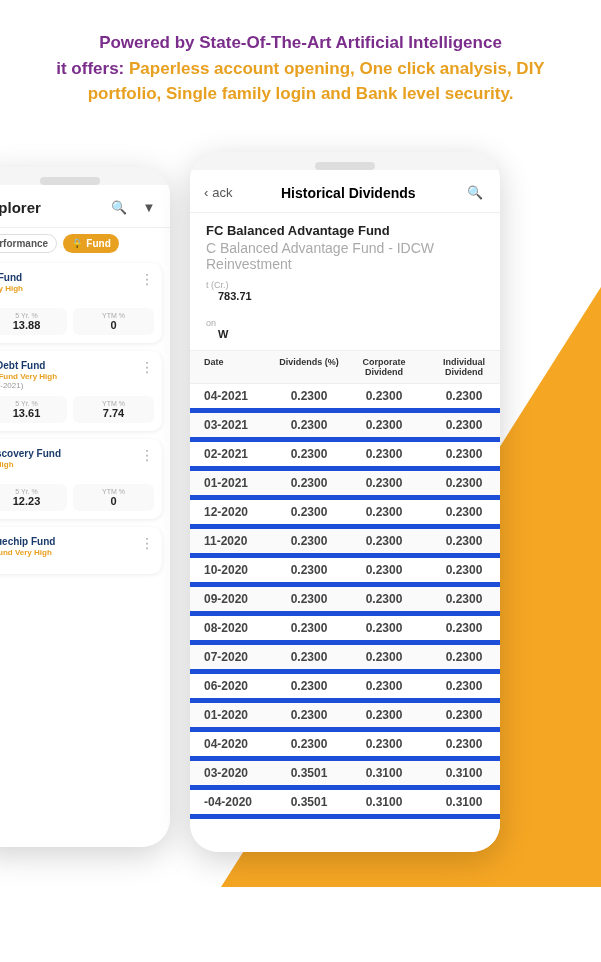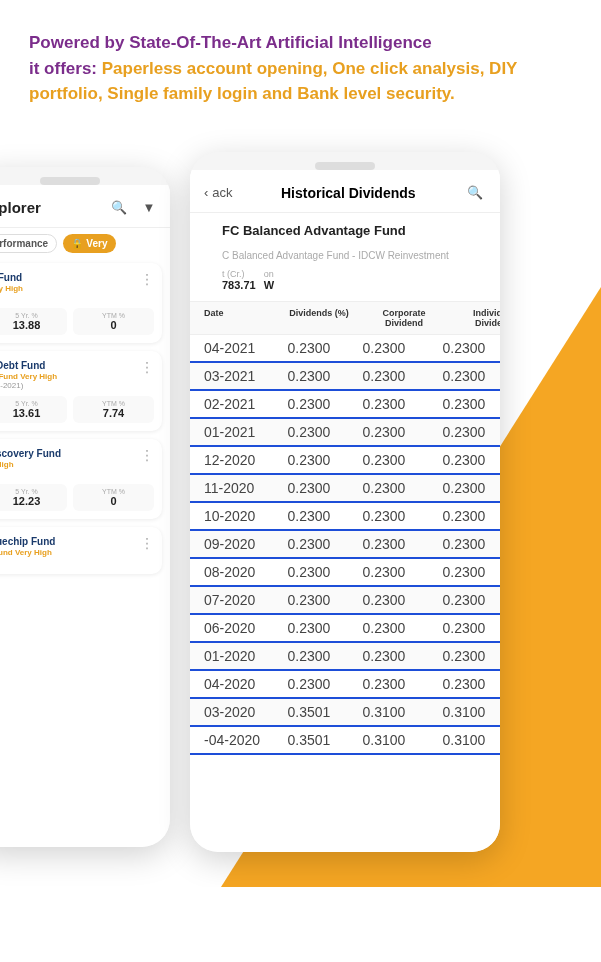--- a/index.html
+++ b/index.html
@@ -7,21 +7,21 @@
       width: 601px;
       min-height: 962px;
       background: #fff;
       font-family: -apple-system, BlinkMacSystemFont, 'Segoe UI', sans-serif;
       overflow-x: hidden;
     }
 
     
     .header-section {
       padding: 30px 29px 20px;
-      text-align: left;
+      text-align: center;
     }
     .header-main {
       font-size: 17px;
       font-weight: 700;
       color: #7b2d8b;
       line-height: 1.5;
     }
     .header-highlight {
       color: #e8a020;
     }
@@ -232,56 +232,58 @@
       gap: 4px;
     }
 
     .right-title {
       font-size: 14px;
       font-weight: 700;
       color: #000000;
     }
 
     .fund-info-section {
-      padding: 10px 32px;
+      padding: 10px 16px;
       border-bottom: 1px solid #eee;
     }
 
     .fund-main-name {
       font-size: 13px;
       font-weight: 700;
       color: #222;
     }
 
     .fund-sub-name {
-      font-size: 10px;
+      font-size: 14px;
       color: #aaa;
-      margin-top: 12px;
+      margin-top: 2px;
     }
 
     .fund-meta {
       display: flex;
-      gap: 8px;
+      gap: 16px;
       margin-top: 8px;
+      flex-direction: column;
     }
 
     .meta-item {
       display: flex;
       flex-direction: column;
     }
 
     .meta-label {
       font-size: 9px;
       color: #aaa;
     }
 
     .meta-value {
       font-size: 11px;
       font-weight: 600;
       color: #222;
+      margin-left: 12px;
     }
 
     .meta-category {
       font-size: 9px;
       color: #555;
       font-weight: 600;
     }
 
     
     .dividends-table {
@@ -292,30 +294,30 @@
 
     .table-header-row {
       display: grid;
       grid-template-columns: 70px 70px 80px 80px;
       background: #f9f9f9;
       padding: 6px 14px;
       font-weight: 700;
       color: #333;
       font-size: 9px;
       border-bottom: 1px solid #eee;
-      gap: 10px;
     }
 
     .table-row {
       display: grid;
       grid-template-columns: 70px 70px 80px 80px;
       padding: 5px 14px;
-      border-bottom: 2px solid #1d4ed8;
+      border-bottom: 5px solid #1d4ed8;
       color: #444;
-      font-size: 14px;
+      font-size: 12px;
+      font-weight: bold;
     }
 
     .table-row:nth-child(even) {
       background: #fafafa;
     }
 
     .col-center {
       text-align: center;
     }
 
@@ -341,21 +343,21 @@
       <div class="left-header">
         <div class="left-title">Explorer</div>
         <div class="left-icons">
           <div class="icon-circle">🔍</div>
           <div class="icon-circle">▼</div>
         </div>
       </div>
 
       <div class="filter-tabs">
         <button class="tab-btn tab-performance">Performance</button>
-        <button class="tab-btn tab-risk">🔒 Very</button>
+        <button class="tab-btn tab-risk">🔒 Fund</button>
       </div>
 
       <div class="fund-card">
         <div class="fund-card-header">
           <div>
             <div class="fund-name">ip Fund</div>
             <div class="fund-risk">Very High</div>
             <div class="fund-date">1)</div>
           </div>
           <div class="three-dots">⋮</div>

